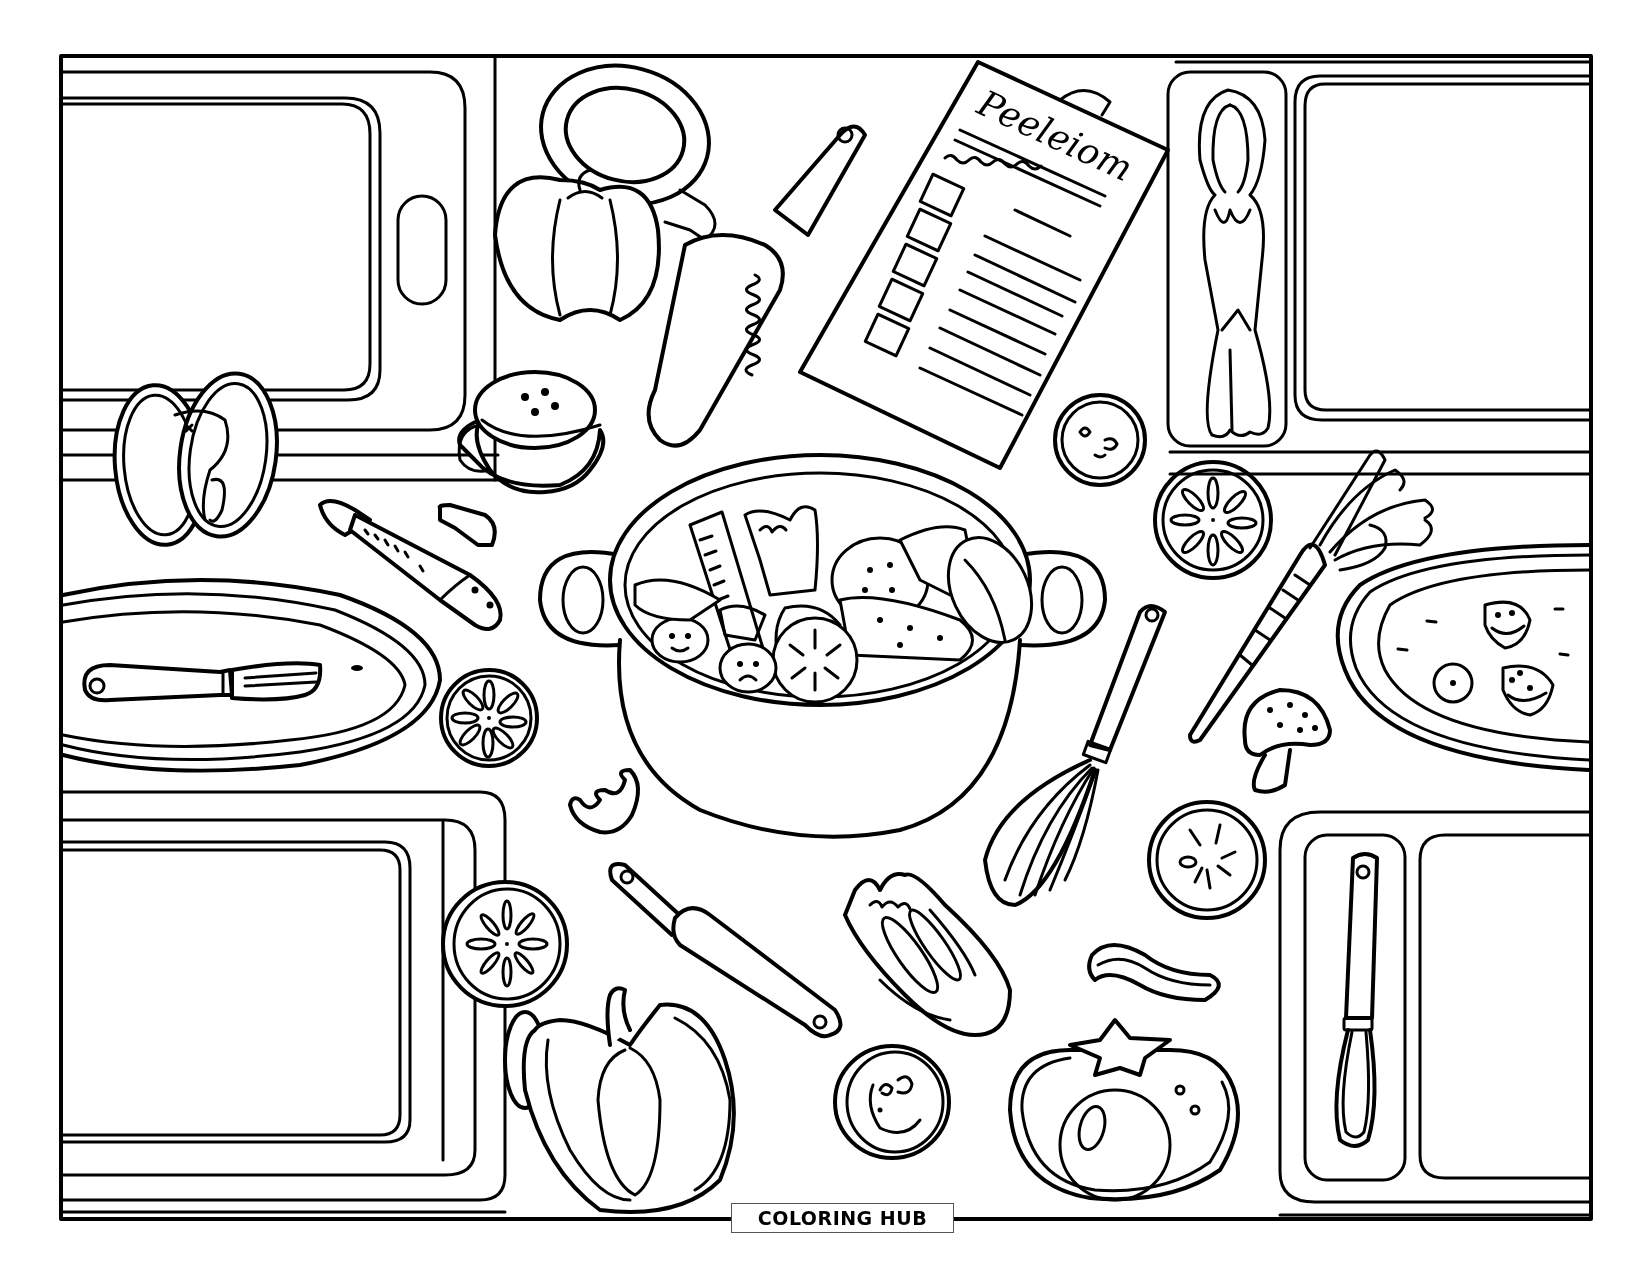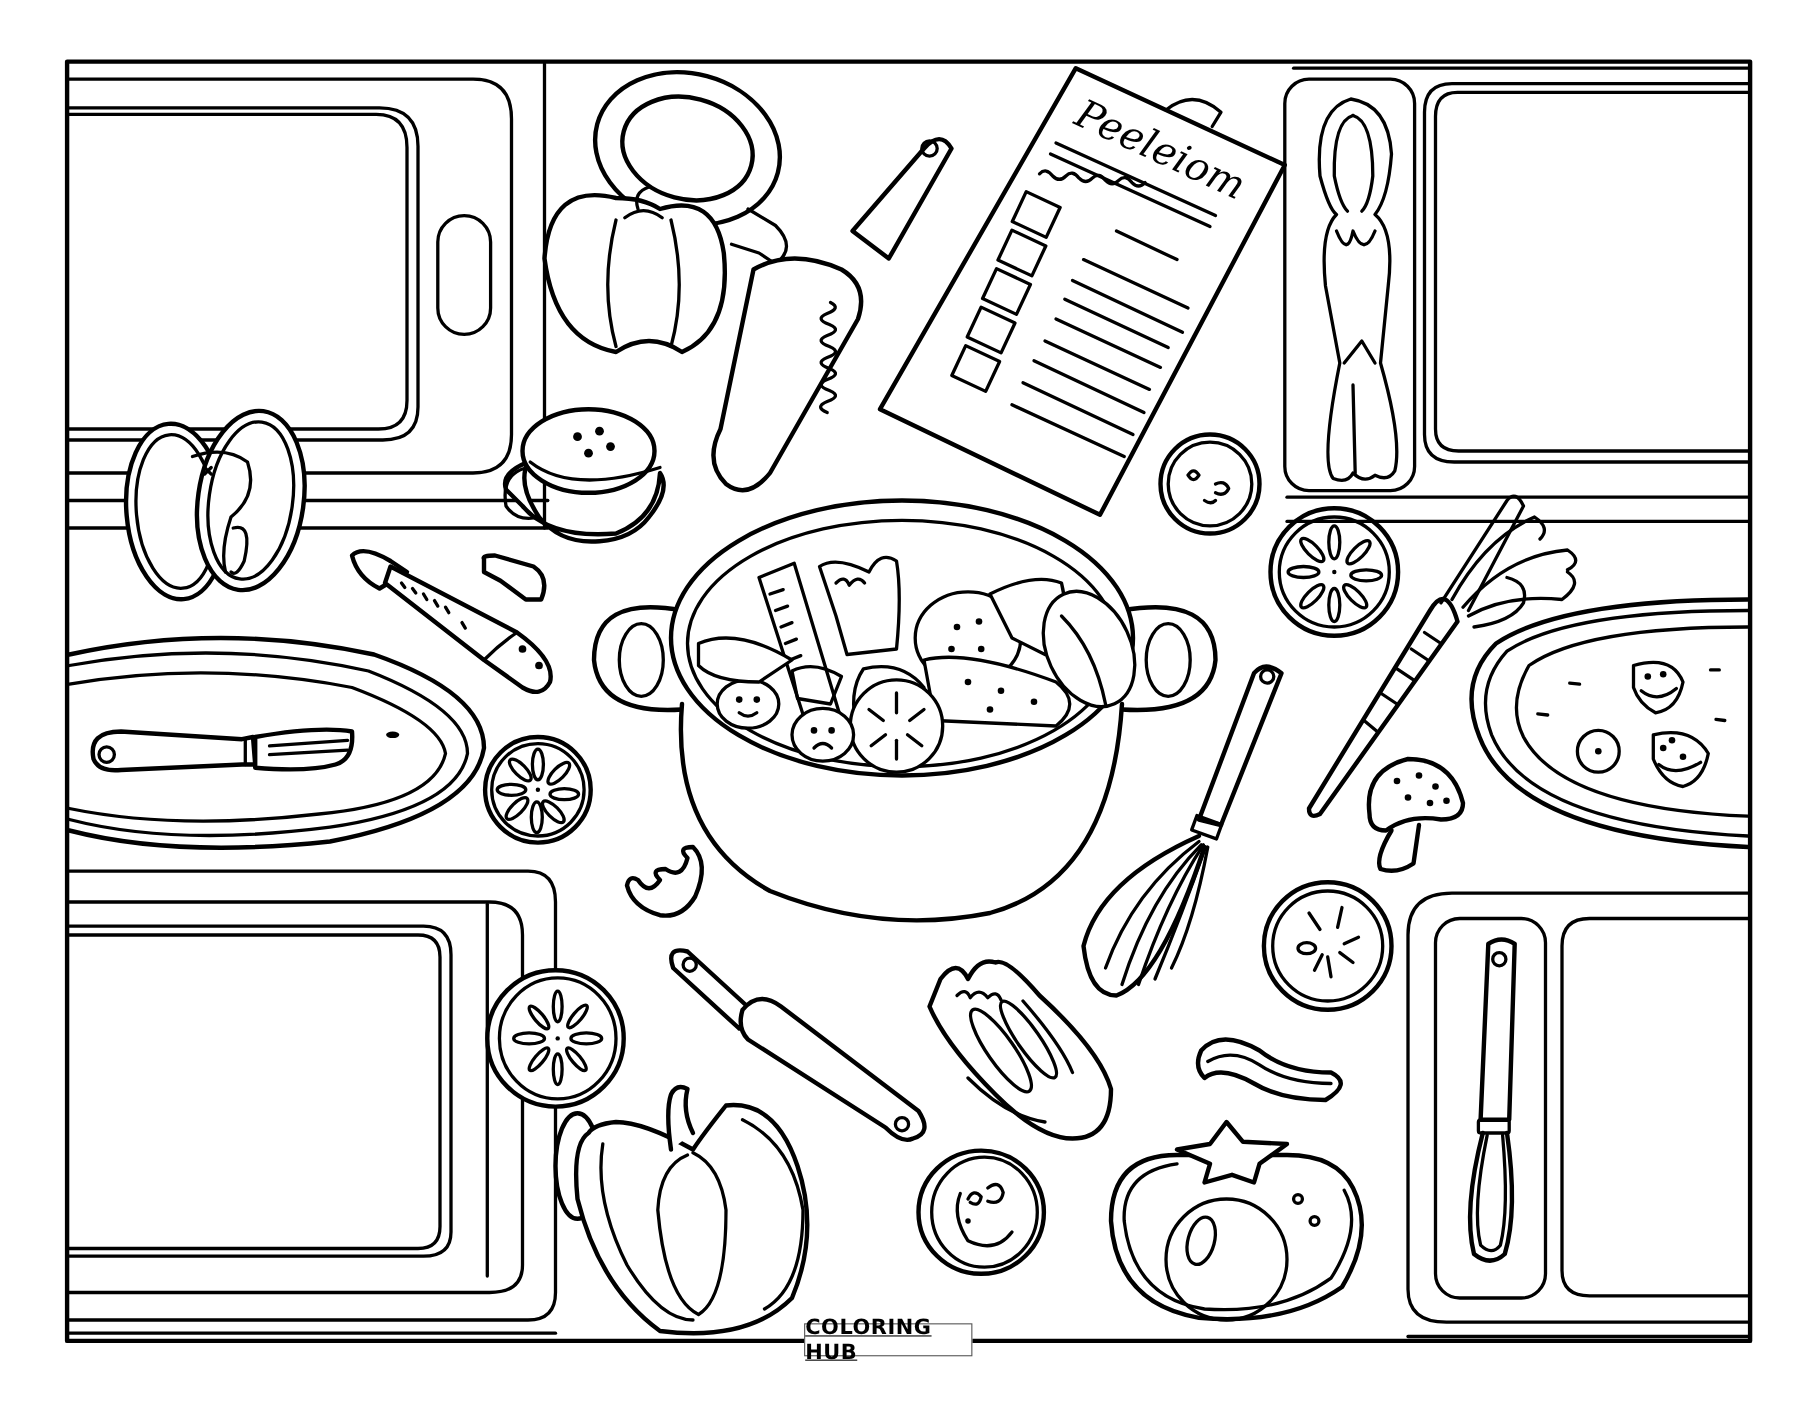--- a/index.html
+++ b/index.html
@@ -4,25 +4,25 @@
 <style>
   html, body { margin: 0; padding: 0; background: #ffffff; }
   body { width: 1650px; height: 1275px; position: relative; overflow: hidden;
          font-family: "DejaVu Sans", sans-serif; }
   svg.page { position: absolute; left: 0; top: 0; }
   .ln { fill: none; stroke: #000; stroke-width: 4; stroke-linecap: round; stroke-linejoin: round; }
   .thin { stroke-width: 3; }
   .fw { fill: #fff; }
   .dot { fill: #000; stroke: none; }
   .badge {
-    position: absolute; left: 731px; top: 1203px; width: 153px; height: 30px;
+    position: absolute; left: 731px; top: 1203px; width: 223px; height: 30px;
     background: #fff; border: 1.5px solid #555; box-sizing: border-box;
     display: flex; align-items: center; justify-content: center;
     font-family: "DejaVu Sans", sans-serif; font-weight: bold; font-size: 19px;
-    letter-spacing: 0.5px; color: #000; text-decoration: underline;
+    letter-spacing: 0.5px; color: #000;
   }
   .title-script {
     font-family: "DejaVu Serif", serif; font-style: italic; font-size: 36px;
   }
 </style>
 </head>
 <body>
 
 <svg class="page" width="1650" height="1275" viewBox="0 0 1650 1275">
 

